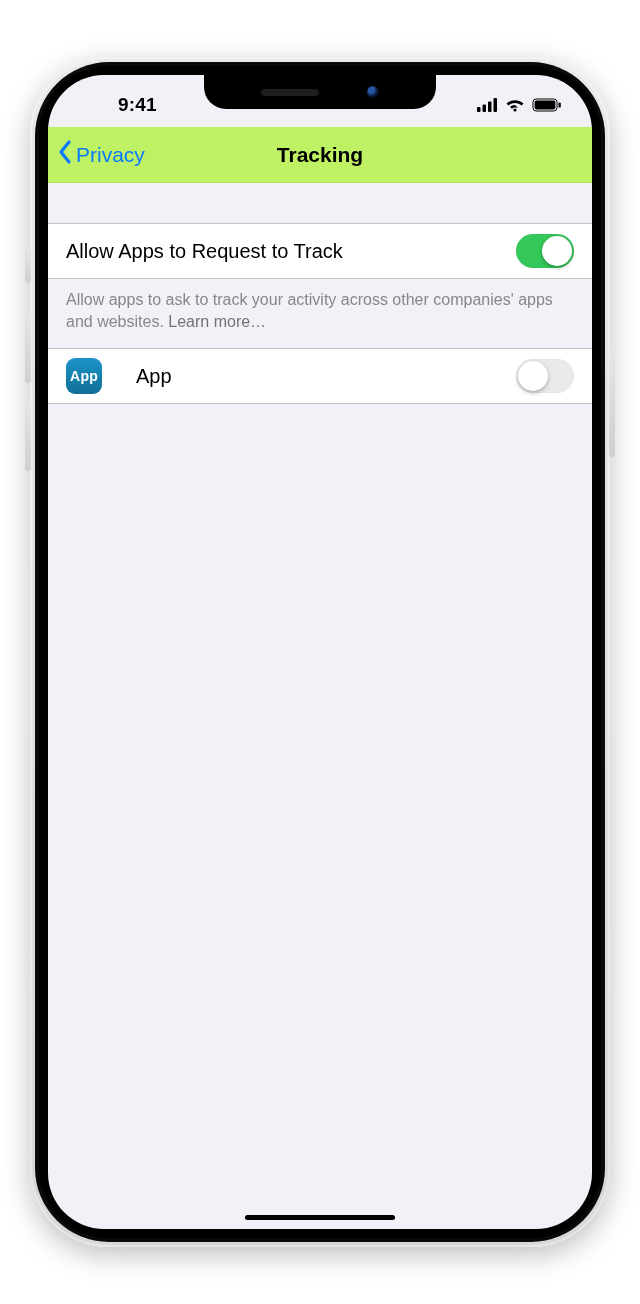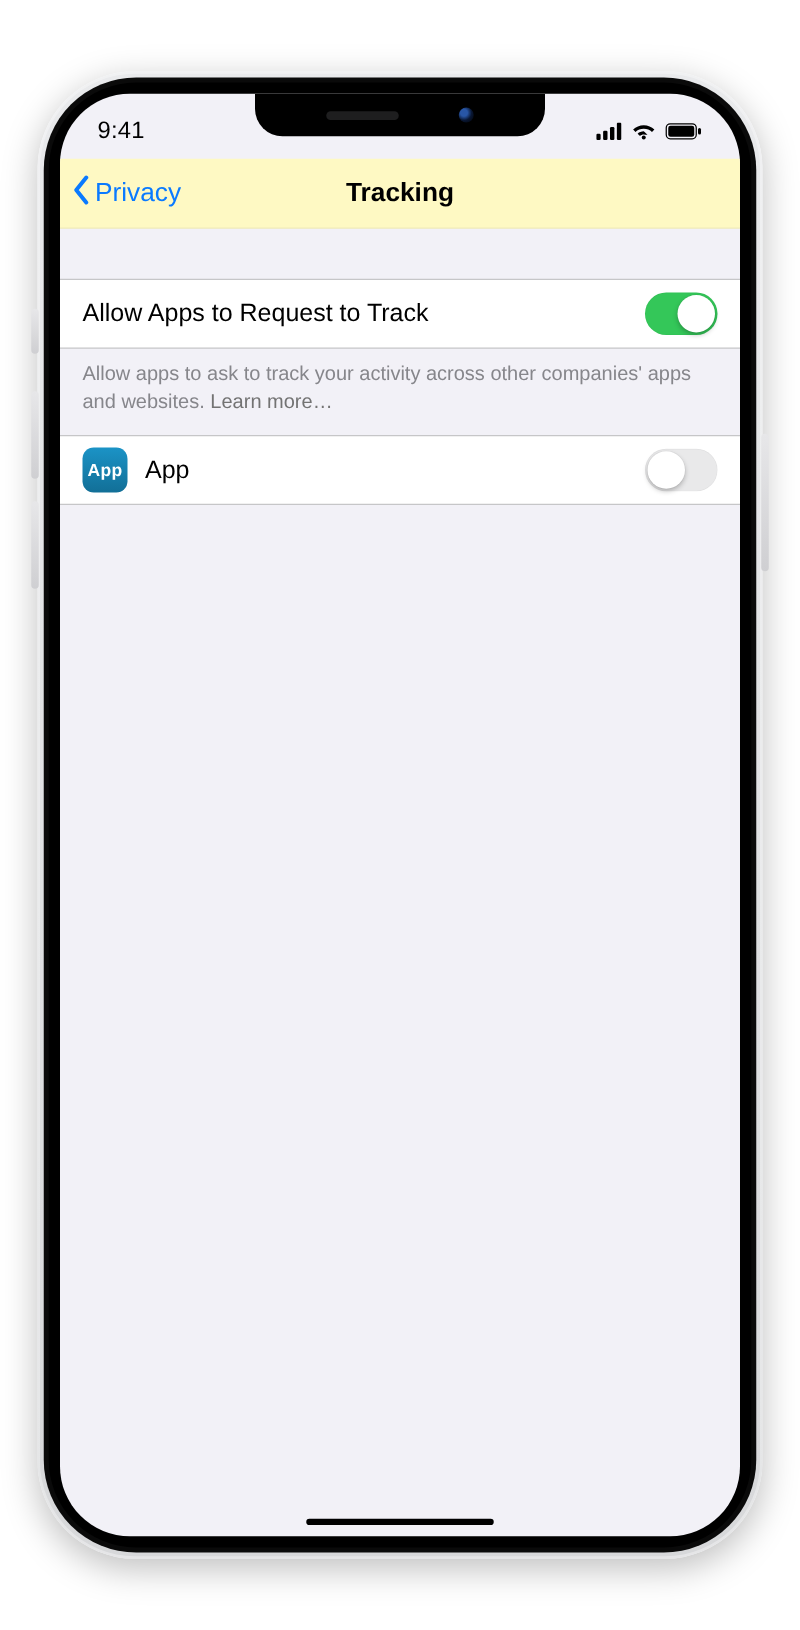--- a/index.html
+++ b/index.html
@@ -50,28 +50,28 @@
     }
     .speaker{ width:58px; height:7px; background:#1e1e1f; border-radius:4px; }
     .cam-front{ width:12px; height:12px; border-radius:50%; background:radial-gradient(circle at 35% 35%, #2856a6 0 25%, #091734 55%, #000 100%); margin-left:14px; }
 
     
     .statusbar{
       position:absolute; top:0; left:0; right:0; height:52px;
       display:flex; justify-content:space-between; align-items:center;
       padding:0 30px; z-index:40; color:#000;
     }
-    .status-time{ font-size:19px; font-weight:400; letter-spacing:.2px; margin-top:8px; }
+    .status-time{ font-size:19px; font-weight:700; letter-spacing:.2px; margin-top:8px;margin-left:40px; }
     .status-right{ display:flex; align-items:center; gap:7px; margin-top:8px; }
     .status-right svg{ display:block; }
 
     
     .navheader{
       position:absolute; top:52px; left:0; right:0;
-      height:56px; background:#fef9c3;
+      height:56px; background:#bef264;
       border-bottom:1px solid rgba(0,0,0,.06);
       display:flex; align-items:center; justify-content:center;
     }
     .nav-title{ font-size:21px; font-weight:700; color:#000; }
     .nav-back{
       position:absolute; left:10px; top:0; bottom:0;
       display:flex; align-items:center; gap:4px;
       color:#0a7aff; font-size:21px; font-weight:400;
       cursor:pointer;
     }
@@ -82,20 +82,21 @@
 
     .group-spacer{ height:40px; }
 
     .cell{
       background:#fff;
       min-height:56px;
       display:flex; align-items:center;
       padding:0 18px;
       border-top:.5px solid rgba(60,60,67,.29);
       border-bottom:.5px solid rgba(60,60,67,.29);
+      gap:20px;
     }
     .cell .label{ font-size:20px; color:#000; flex:1 1 auto; }
 
     .footer-note{
       padding:10px 18px 16px;
       font-size:16px; line-height:1.35;
       color:#86868b;
     }
     .footer-note .link{ color:#737373; }
 

